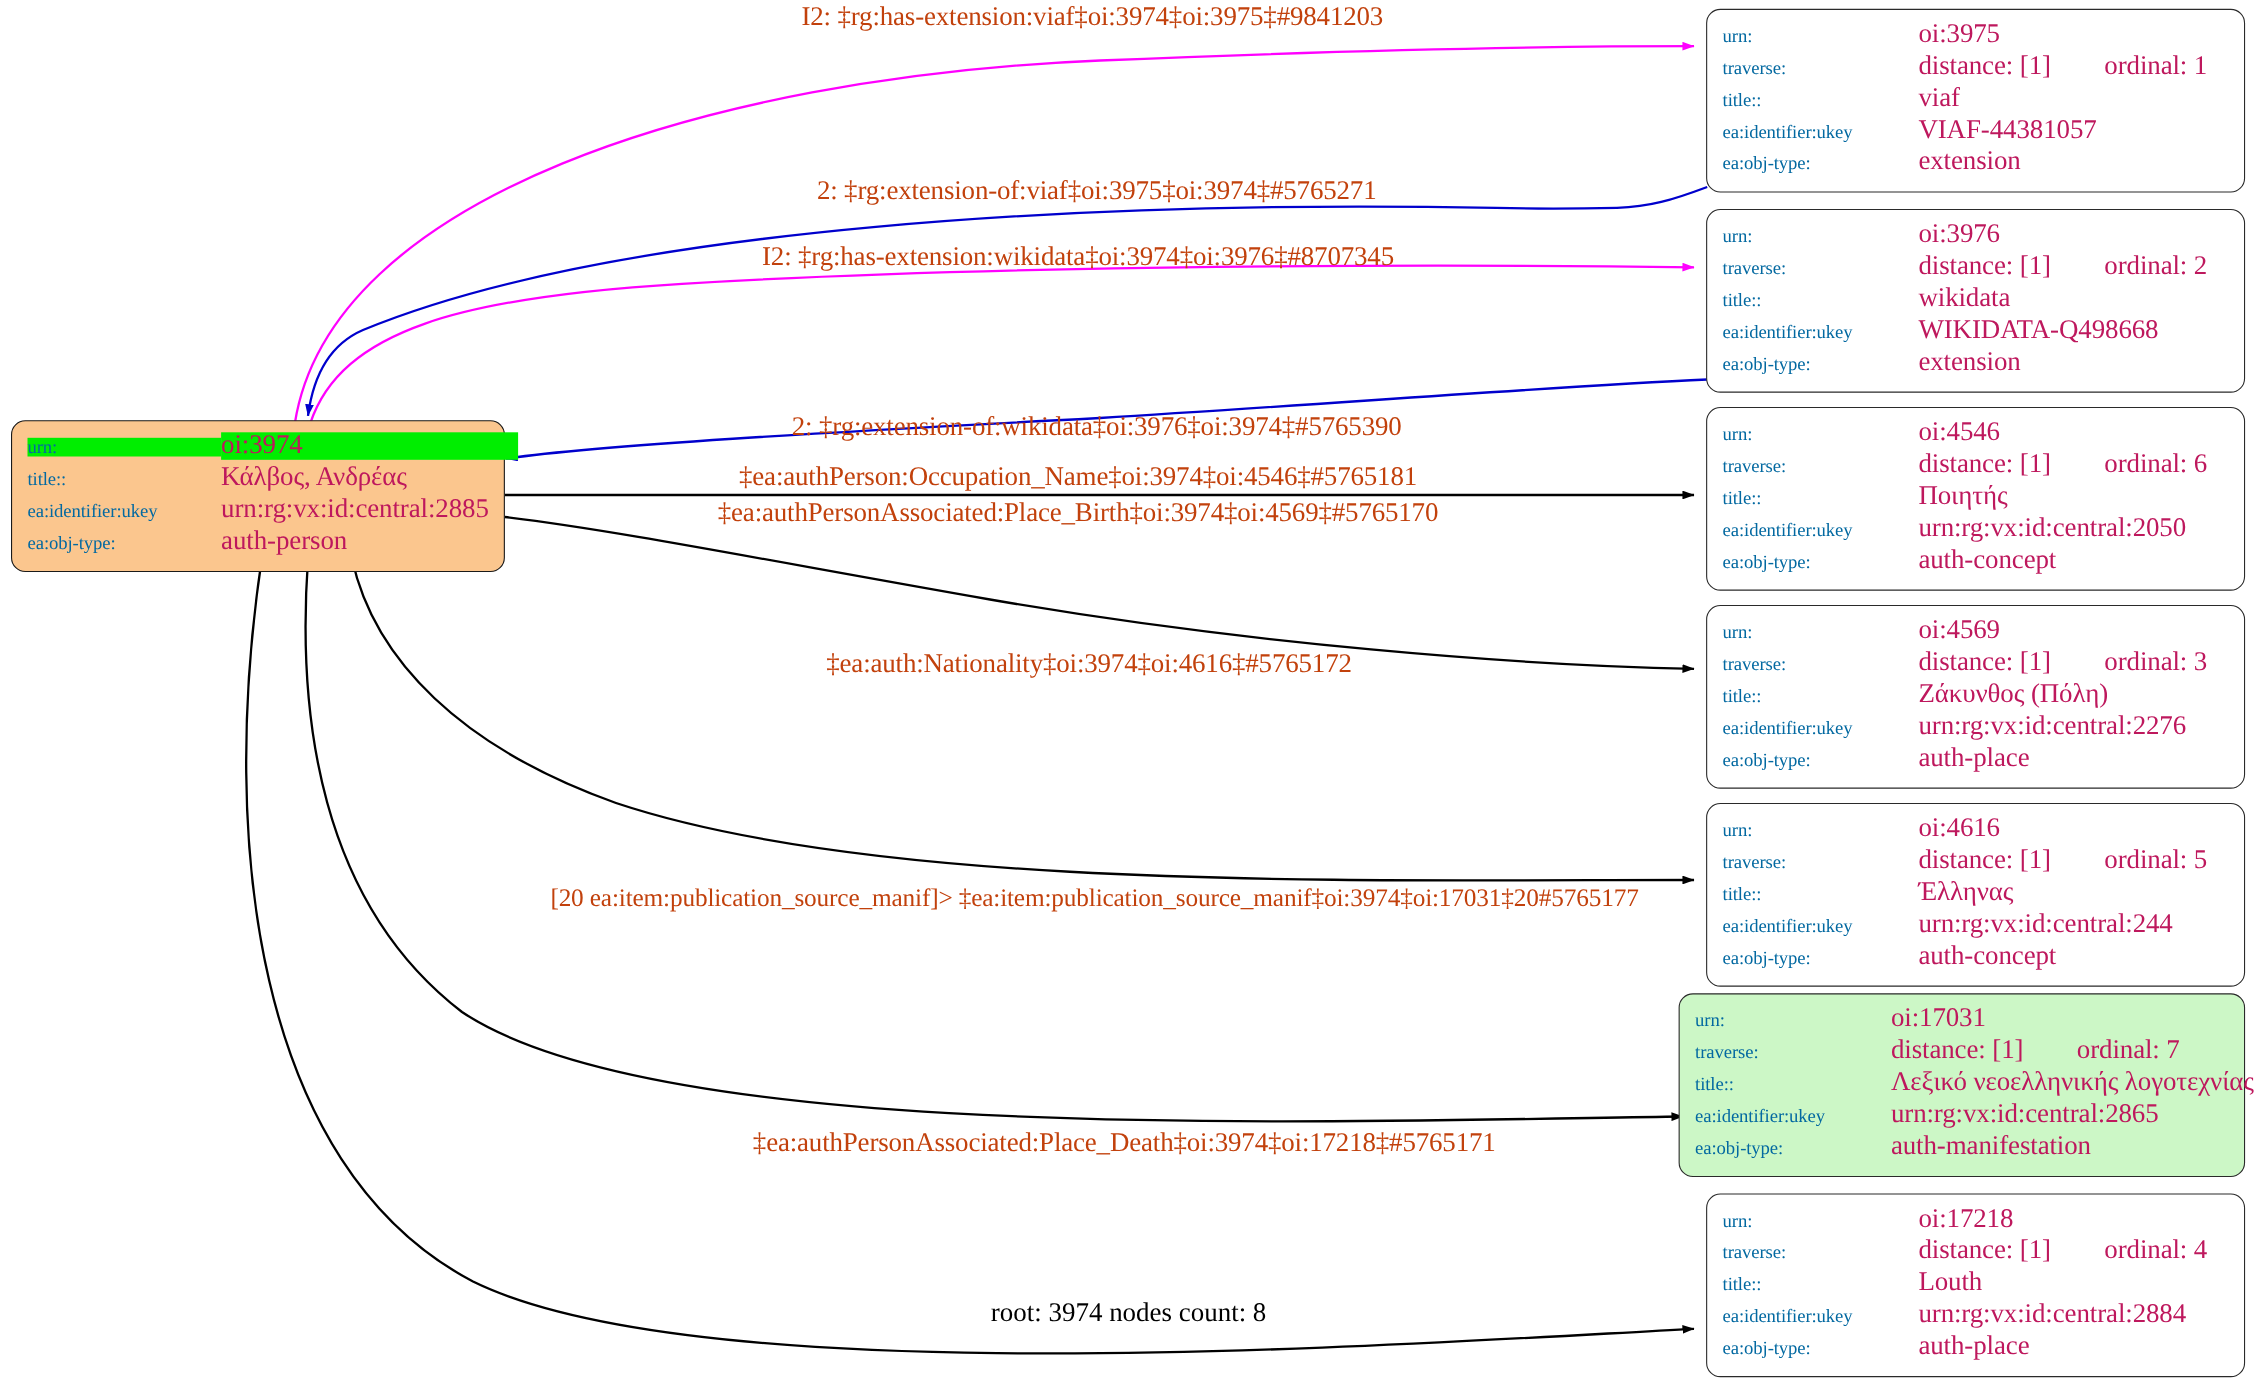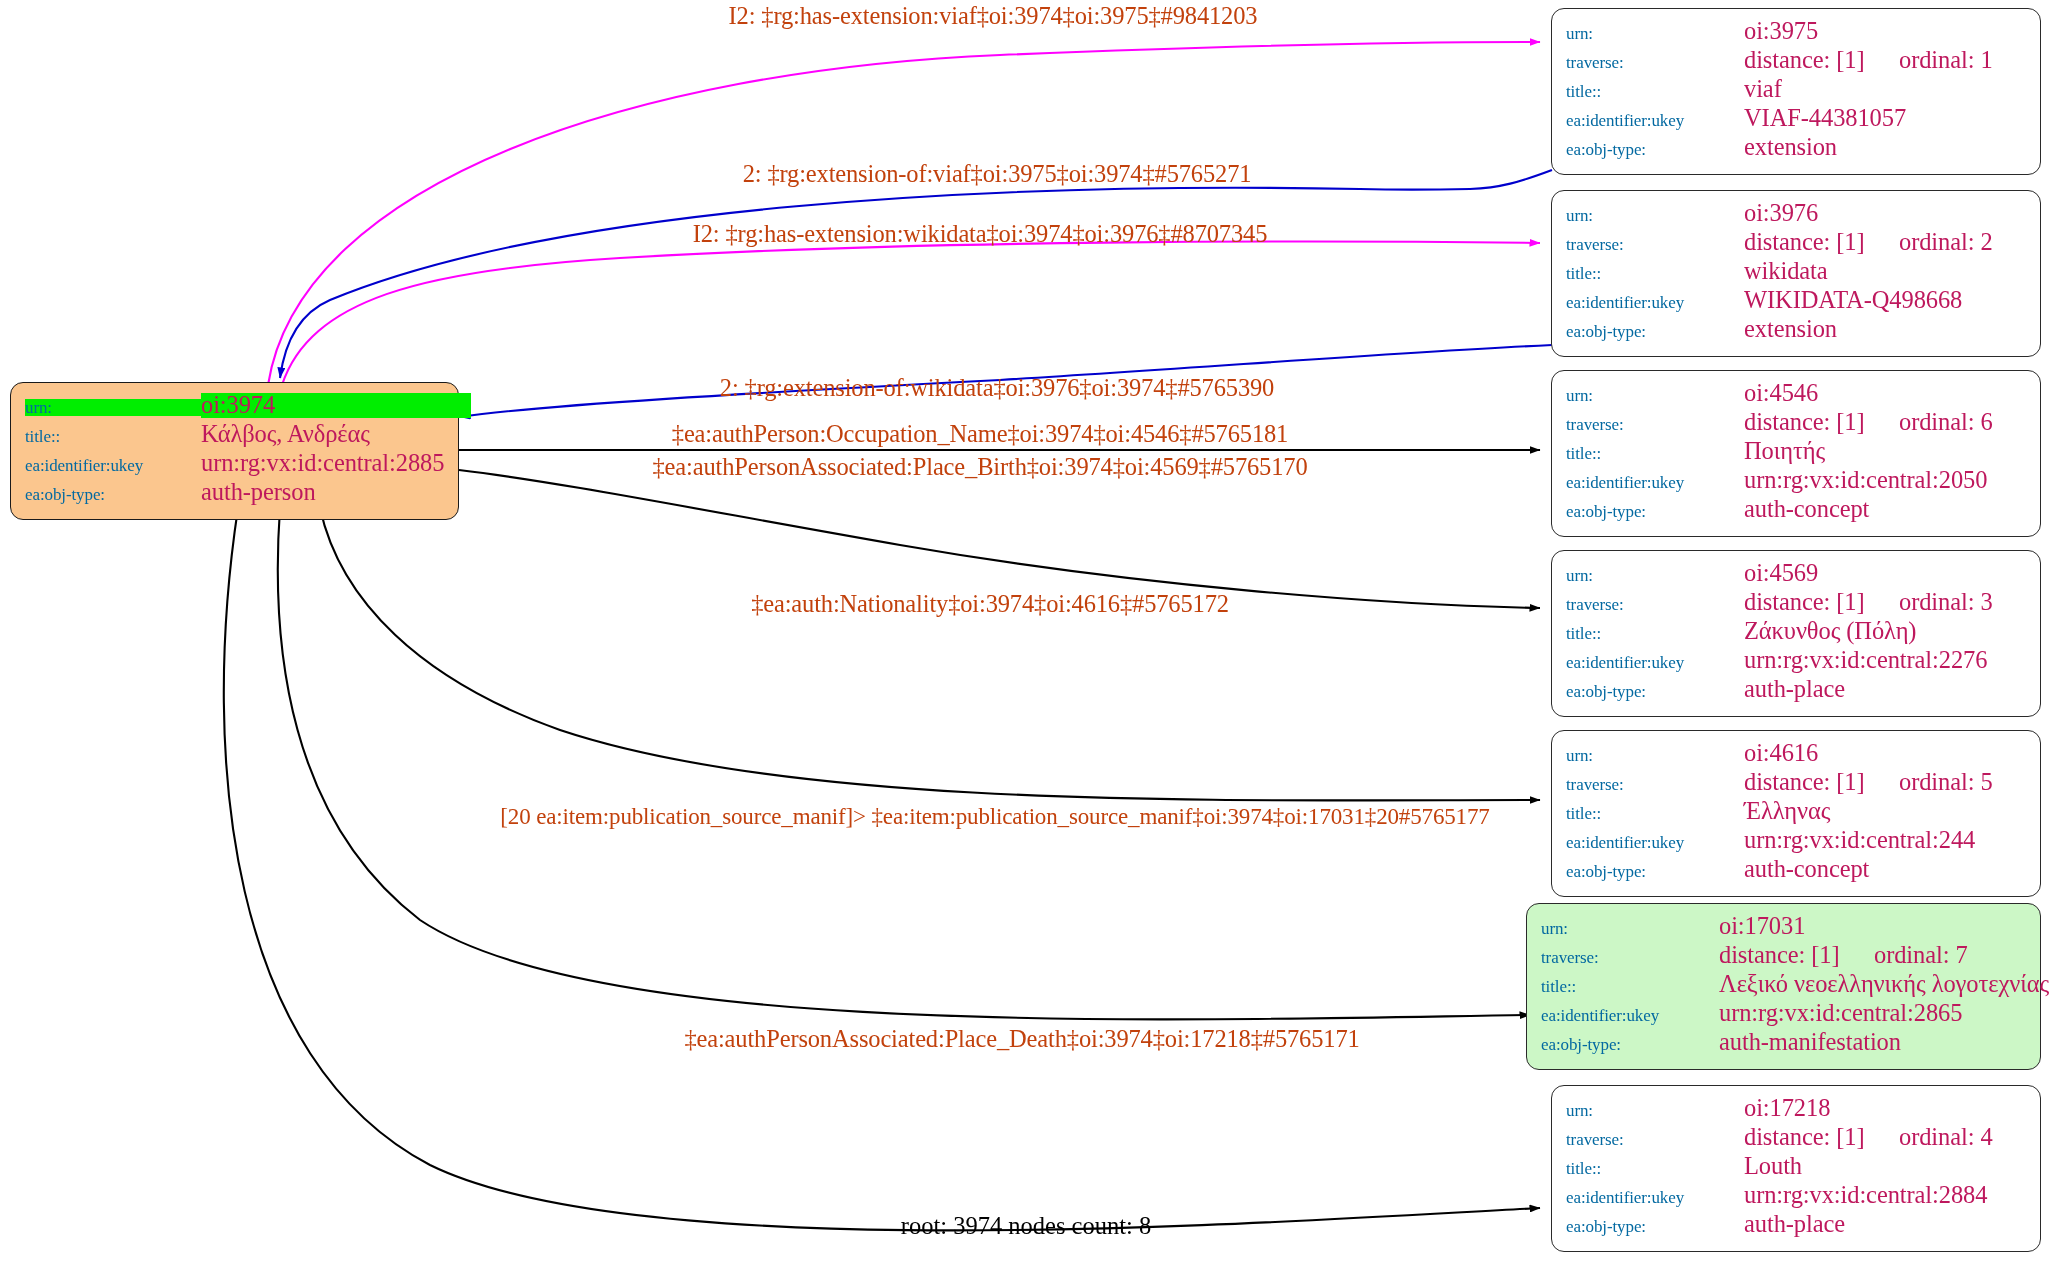--- a/index.html
+++ b/index.html
@@ -69,21 +69,21 @@
   .node .hl-val {
     display: inline-block;
     min-width: 258px;
     padding-right: 12px;
   }
   .node .hl-key {
     display: inline-block;
   }
   .traverse-val {
     display: flex;
-    gap: 3px;
+    gap: 17px;
   }
   .traverse-dist {
     width: 152px;
     flex: 0 0 152px;
   }
   .edge-label {
     position: absolute;
     white-space: nowrap;
     font-size: 24.5px;
     color: #c2410c;
@@ -352,15 +352,15 @@
   <div class="edge-label" style="left:980px; top:422px;">‡ea:authPerson:Occupation_Name‡oi:3974‡oi:4546‡#5765181</div>
 
   <div class="edge-label" style="left:980px; top:455px;">‡ea:authPersonAssociated:Place_Birth‡oi:3974‡oi:4569‡#5765170</div>
 
   <div class="edge-label" style="left:990px; top:592px;">‡ea:auth:Nationality‡oi:3974‡oi:4616‡#5765172</div>
 
   <div class="edge-label small" style="left:995px; top:805px;">[20 ea:item:publication_source_manif]&gt; ‡ea:item:publication_source_manif‡oi:3974‡oi:17031‡20#5765177</div>
 
   <div class="edge-label" style="left:1022px; top:1027px;">‡ea:authPersonAssociated:Place_Death‡oi:3974‡oi:17218‡#5765171</div>
 
-  <div class="footer-label" style="left:1026px; top:1180px;margin-top:32px;">root: 3974 nodes count: 8</div>
+  <div class="footer-label" style="left:1026px; top:1180px;">root: 3974 nodes count: 8</div>
 
 </div>
 
 </body></html>

